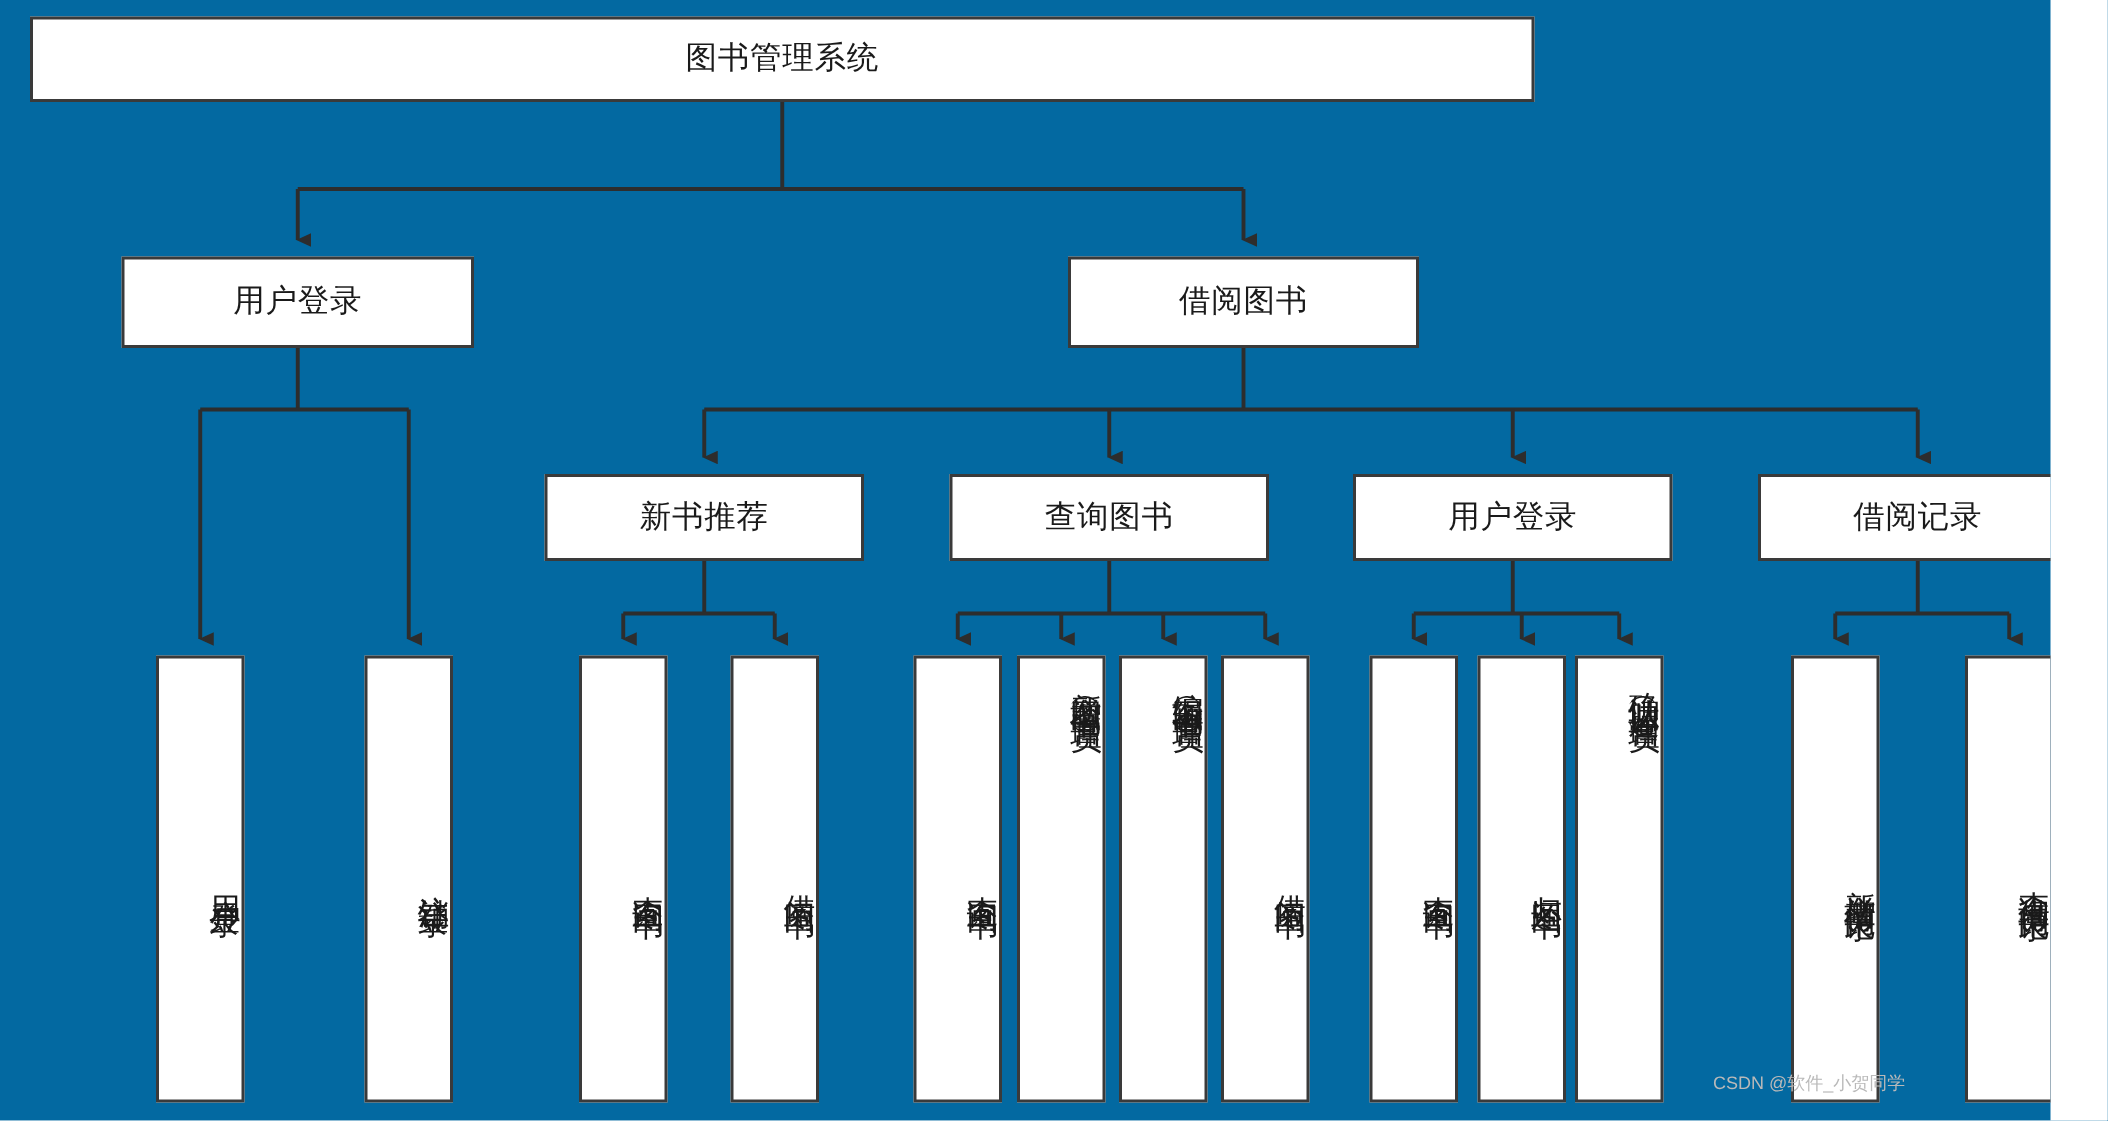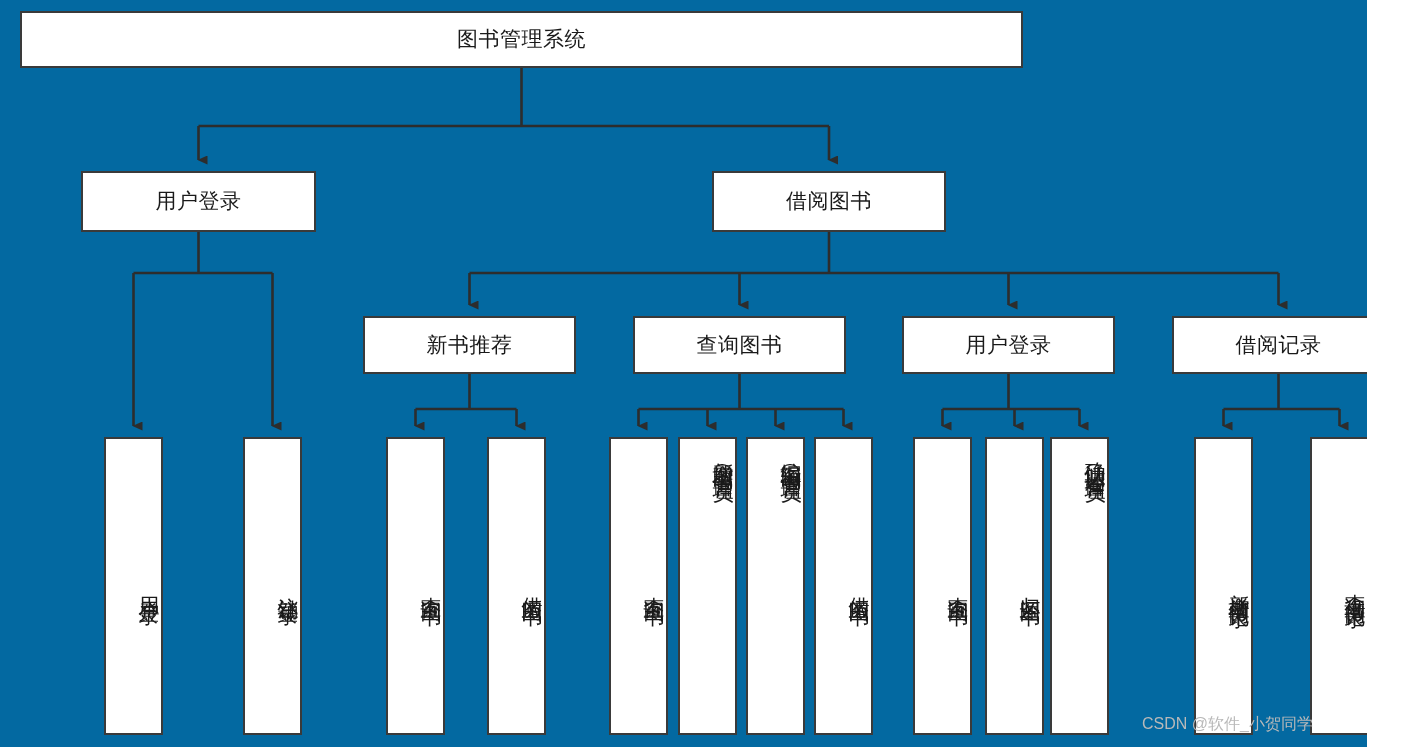--- a/index.html
+++ b/index.html
@@ -67,21 +67,21 @@
   }
   .vwrap.top {
     align-items: flex-start;
     padding-top: 6px;
     box-sizing: border-box;
   }
   #watermark {
     position: absolute;
     left: 1142px;
     top: 714px;
-    font-size: 16px;
+    font-size: 12px;
     color: #b9b9b9;
     white-space: nowrap;
     z-index: 5;
   }
 </style>
 </head>
 <body>
 
 <div id="canvas">
 

